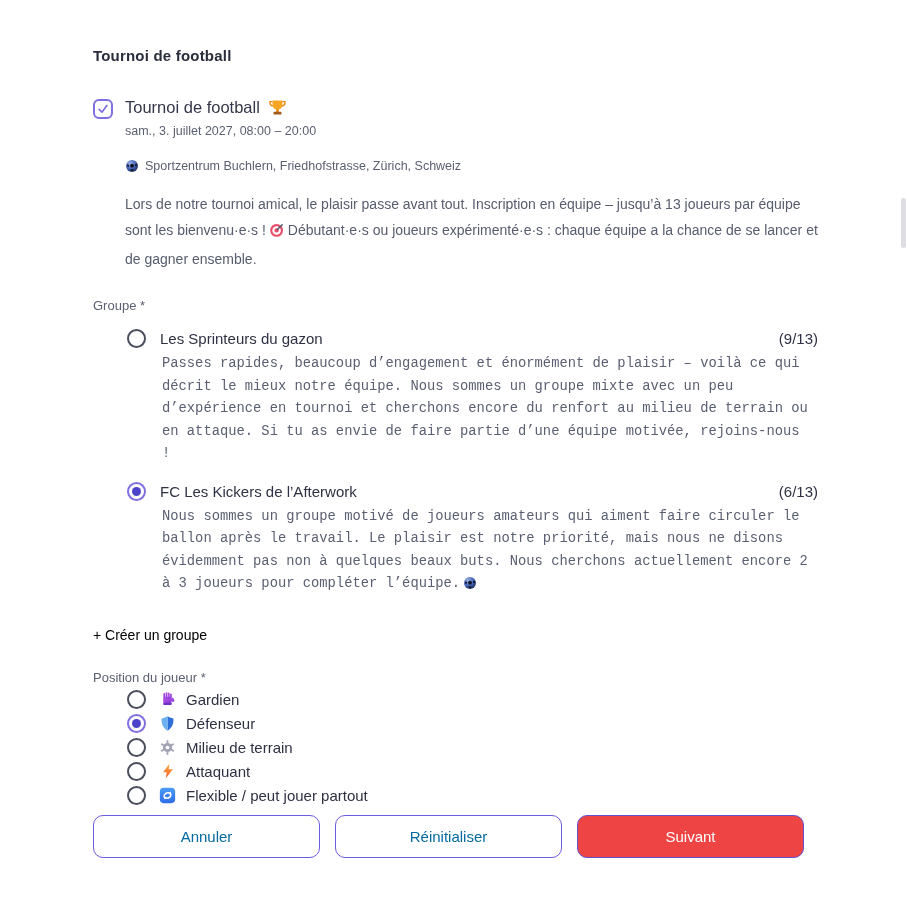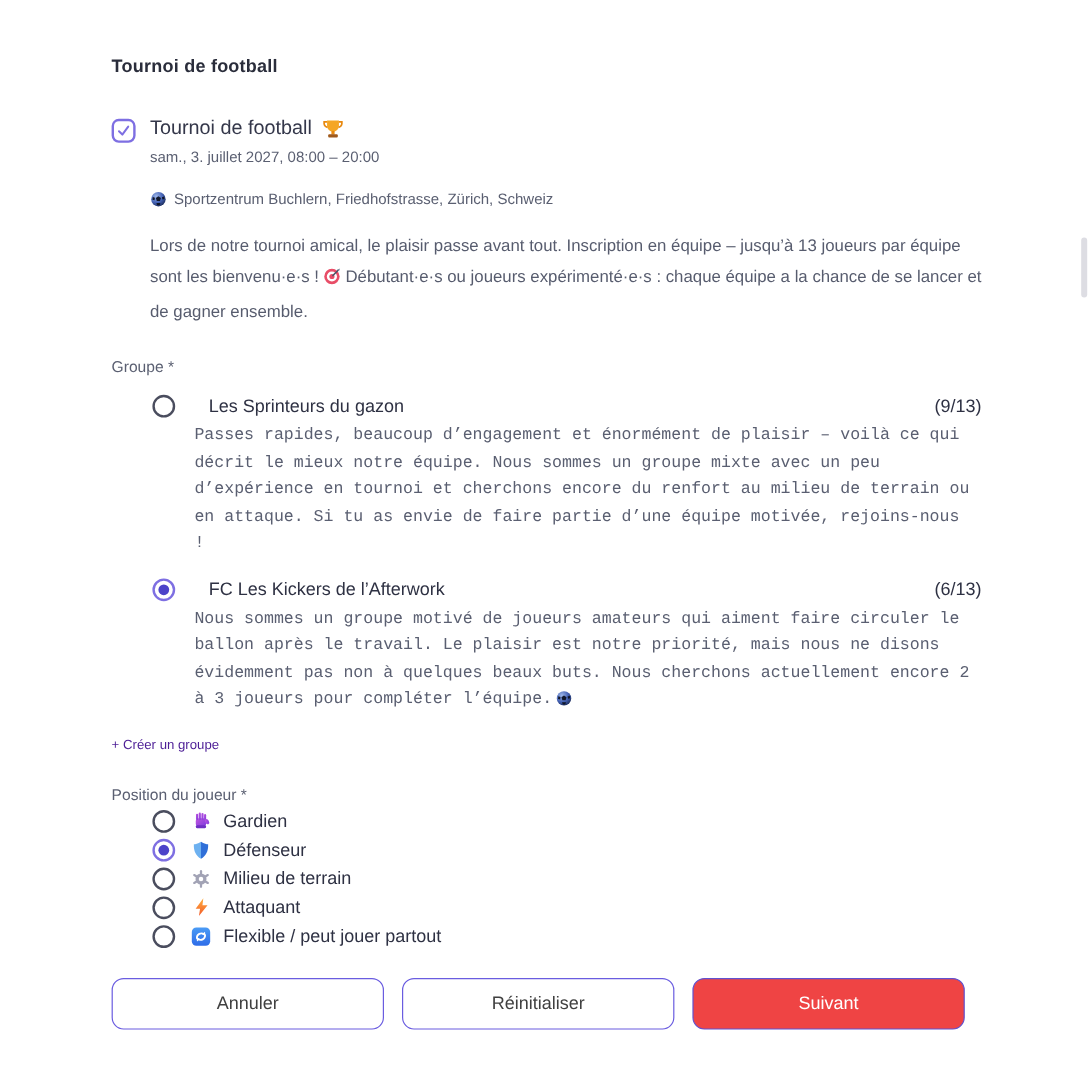--- a/index.html
+++ b/index.html
@@ -34,38 +34,38 @@
   .section-label { font-size: 13px; color: #5a5f71; margin-top: 26px; }
 
   .opt-row { display: flex; align-items: center; margin-top: 16px; margin-left: 34px; cursor: pointer; }
   .radio {
     width: 19px; height: 19px; border-radius: 50%; border: 2px solid #4a4d5e;
     background: #fff; flex: 0 0 auto; cursor: pointer;
     display: flex; align-items: center; justify-content: center;
   }
   .radio.selected { border-color: #7e6fe2; }
   .radio.selected::after { content: ""; width: 9px; height: 9px; border-radius: 50%; background: #4c43c9; }
-  .opt-name { font-size: 15px; font-weight: 500; color: #2e3143; margin-left: 28px; }
+  .opt-name { font-size: 15px; font-weight: 500; color: #2e3143; margin-left: 14px; }
   .opt-count { font-size: 15px; color: #2e3143; margin-left: auto; }
   .opt-desc { font-size: 13.8px; line-height: 22.5px; color: #5a5f71; margin: 5px 0 0 69px; width: 653px; font-family: Liberation Mono, monospace; }
 
-  .create-link { display: inline-block; margin: 16px 0 0 0; font-size: 11px; color: #4c1d95; cursor: pointer; }
+  .create-link { display: inline-block; margin: 28px 0 0 0; font-size: 14px; color: #000000; cursor: pointer; }
 
   .pos-row { display: flex; align-items: center; margin-top: 5px; margin-left: 34px; cursor: pointer; }
   .pos-icon { margin-left: 12px; width: 19px; height: 19px; display: flex; align-items: center; justify-content: center; }
   .pos-label { font-size: 15px; color: #2e3143; margin-left: 9px; }
 
   
   .footer { position: absolute; left: 93px; top: 815px; width: 711px; display: flex; gap: 15px; }
   .btn {
     flex: 1; height: 43px; border-radius: 10px; font-size: 15px; font-weight: 500;
     display: flex; align-items: center; justify-content: center; cursor: pointer;
     font-family: "Liberation Sans", "DejaVu Sans", sans-serif;
   }
-  .btn-outline { background: #fff; border: 1.5px solid #6a5ce0; color: #404040; }
+  .btn-outline { background: #fff; border: 1.5px solid #6a5ce0; color: #0369a1; }
   .btn-primary { background: #ef4444; border: 1.5px solid #6152cf; color: #fff; }
 
   .scroll-thumb { position: absolute; right: 1px; top: 198px; width: 5px; height: 50px; background: #dddde3; border-radius: 3px; }
 </style>
 </head>
 <body>
 
 <div class="page">
 
   <div class="page-title">Tournoi de football</div>

